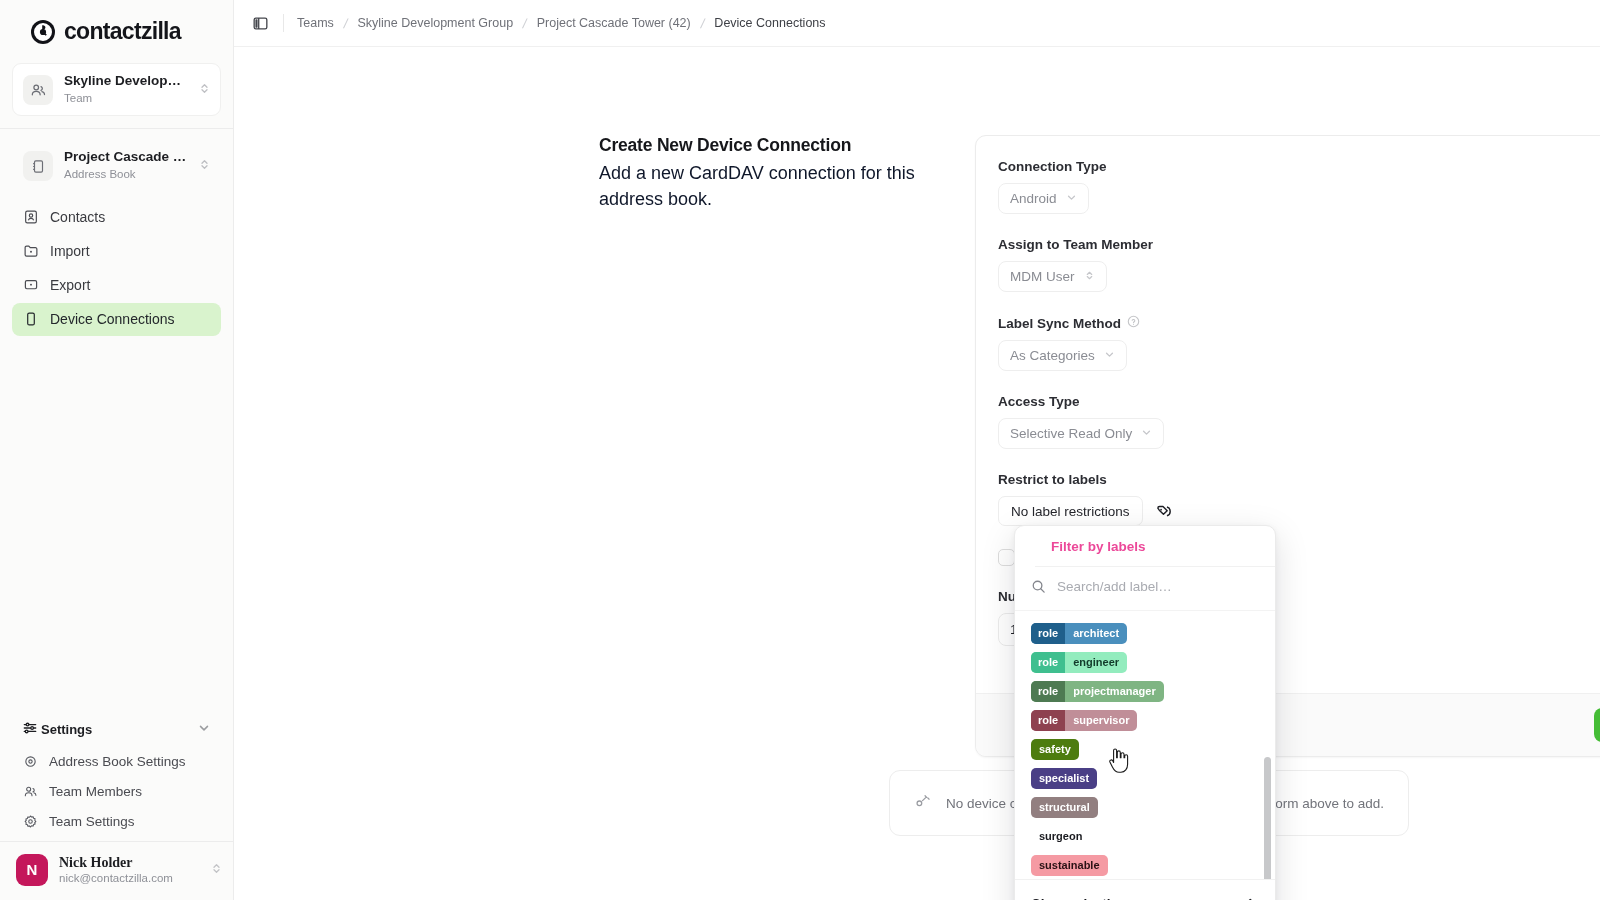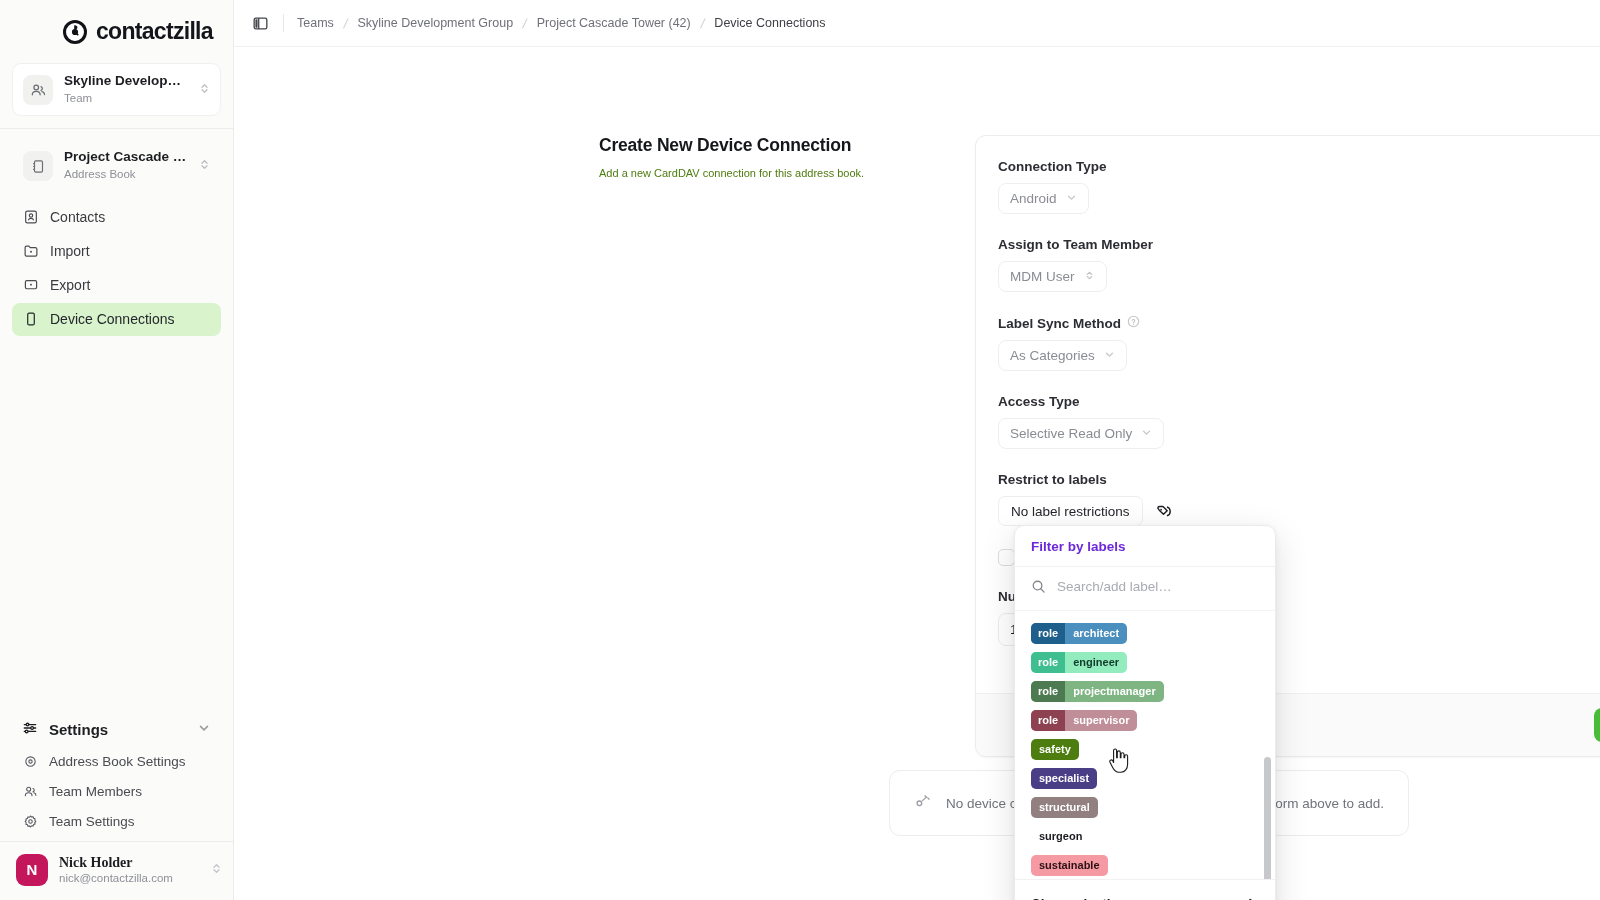--- a/index.html
+++ b/index.html
@@ -17,21 +17,20 @@
     width: 234px; height: 900px;
     background: #fbfbfa;
     border-right: 1px solid #ececec;
     display: flex; flex-direction: column;
     position: relative;
     flex: 0 0 234px;
   }
   .brand {
     display: flex; align-items: center; gap: 8px;
     padding: 18px 0 14px 30px;
-    margin-left: 32px;
   }
   .brand-mark { width: 26px; height: 26px; flex: 0 0 26px; }
   .brand-text { font-size: 23px; font-weight: 700; letter-spacing: -0.7px; color: #14151a; }
 
   .switcher {
     display: flex; align-items: center; gap: 11px;
     margin: 4px 12px 6px 12px;
     padding: 9px 8px 9px 10px;
     border-radius: 9px;
     background: #ffffff;
@@ -59,22 +58,22 @@
     font-size: 14px; color: #3a3b40; cursor: pointer;
     line-height: 1;
   }
   .nav-item .ni-icon { width: 17px; height: 17px; flex: 0 0 17px; display:flex; align-items:center; justify-content:center; }
   .nav-item.active { background: #d9f3cd; color: #23272b; }
 
   .sidebar-spacer { flex: 1 1 auto; }
 
   .settings-block { padding: 0 12px 4px 12px; }
   .settings-head {
-    display: flex; align-items: center; gap: 11px;
-    padding: 8px 10px; font-size: 15px; font-weight: 700; color: #1d1e22; cursor: pointer;
+    display: flex; align-items: center; gap: 3px;
+    padding: 8px 10px; font-size: 13px; font-weight: 700; color: #1d1e22; cursor: pointer;
   }
   .settings-head .sh-chev { margin-left: auto; opacity: .6; }
   .settings-sub {
     display: flex; align-items: center; gap: 11px;
     padding: 7px 10px; border-radius: 8px; font-size: 13.5px; color: #4a4b51; cursor: pointer;
   }
   .settings-sub .ss-icon { width: 16px; height: 16px; flex: 0 0 16px; display:flex;align-items:center;justify-content:center;}
 
   .user-row {
     border-top: 1px solid #ececec;
@@ -101,21 +100,21 @@
   .bc-sep-vert { width: 1px; height: 18px; background: #e8e8e8; }
   .crumbs { display: flex; align-items: center; gap: 10px; font-size: 12.5px; color: #6f7178; }
   .crumbs .crumb { cursor: pointer; white-space: nowrap; }
   .crumbs .crumb.last { color: #3d3f45; }
   .slash { color: #cdcfd3; font-size: 13px; transform: skewX(-12deg); }
 
   .content { position: relative; height: 853px; }
 
   .page-head { position: absolute; left: 365px; top: 88px; width: 340px; }
   .page-title { font-size: 17.5px; font-weight: 700; color: #16171b; letter-spacing: -0.2px; }
-  .page-sub { margin-top: 10px; font-size: 11px; color: #4d7c0f; line-height: 1.45; }
+  .page-sub { margin-top: 4px; font-size: 18px; color: #0f172a; line-height: 1.45; }
 
   
   .form-card {
     position: absolute; left: 741px; top: 88px; width: 730px;
     background: #ffffff; border: 1px solid #ececec; border-radius: 11px;
     box-shadow: 0 1px 2px rgba(16,17,20,.04);
     overflow: hidden;
   }
   .form-body { padding: 23px 22px 24px 22px; min-height: 480px; }
   .field { margin-bottom: 23px; }
@@ -172,22 +171,23 @@
   .empty-text { font-size: 13.5px; color: #72747b; white-space: nowrap; }
 
   
   .label-pop {
     position: absolute; left: 780px; top: 478px; width: 262px;
     background: #ffffff; border: 1px solid #ebebeb; border-radius: 10px;
     box-shadow: 0 10px 34px rgba(18,19,23,.13), 0 2px 6px rgba(18,19,23,.06);
     overflow: hidden; z-index: 40;
   }
   .pop-head {
-    padding: 13px 16px 12px 16px; font-size: 13.5px; font-weight: 700; color: #6d28d9;
+    padding: 13px 16px 12px 16px; font-size: 13.5px; font-weight: 700; color: #ec4899;
     border-bottom: 1px solid #f1f1f1;
+    margin-left: 20px;
   }
   .pop-search {
     display: flex; align-items: flex-start; gap: 11px;
     padding: 12px 16px 12px 16px; border-bottom: 1px solid #f3f3f3;
   }
   .pop-search input {
     border: none; outline: none; font-size: 13.5px; color: #1f2026;
     font-family: inherit; width: 100%; background: transparent;
   }
   .pop-search input::placeholder { color: #a9abb1; }

